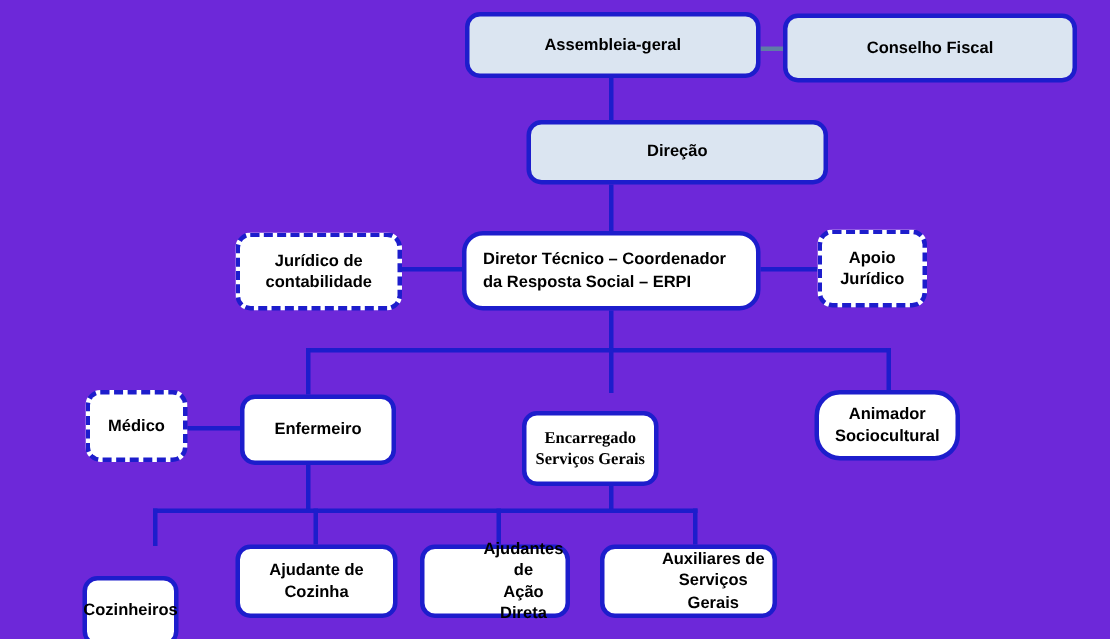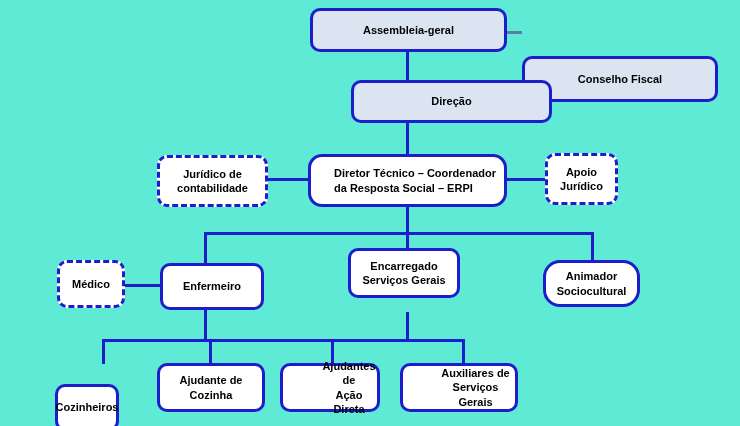--- a/index.html
+++ b/index.html
@@ -5,21 +5,21 @@
   html, body {
     margin: 0;
     padding: 0;
     background: #ffffff;
     font-family: "Liberation Sans", sans-serif;
   }
   .canvas {
     position: relative;
     width: 740px;
     height: 426px;
-    background: #5eead4;
+    background: #6d28d9;
     overflow: hidden;
   }
   
   .line {
     position: absolute;
     background: #1d1dcc;
   }
   .line.h { height: 3px; }
   .line.v { width: 3px; }
   .line.slate { background: #5f7ca6; }
@@ -38,21 +38,21 @@
     background: #ffffff;
     border: 3px solid #1d1dcc;
     border-radius: 10px;
     white-space: pre-line;
     z-index: 2;
   }
   .box.filled { background: #dbe5f1; }
   .box.dashed { border-style: dashed; }
   .box.main {
     border-radius: 14px;
-    justify-content: flex-end;
+    justify-content: flex-start;
     text-align: left;
     padding-left: 11px;
     padding-right: 8px;
   }
   .box span { display: block; }
 </style>
 </head>
 <body>
 
 <div class="canvas">
@@ -72,21 +72,21 @@
   <div class="line v" style="left:406px; top:312px; height:29px;"></div>
   <div class="line h" style="left:102px; top:339px; width:363px;"></div>
   <div class="line v" style="left:102px; top:339px; height:25px;"></div>
   <div class="line v" style="left:209px; top:339px; height:24px;"></div>
   <div class="line v" style="left:331px; top:339px; height:24px;"></div>
   <div class="line v" style="left:462px; top:339px; height:24px;"></div>
 
   <div class="box filled" style="left:310px; top:8px; width:197px; height:44px;">
     <span>Assembleia-geral</span>
   </div>
-  <div class="box filled" style="left:522px; top:9px; width:196px; height:46px;margin-top:47px;">
+  <div class="box filled" style="left:522px; top:9px; width:196px; height:46px;">
     <span>Conselho Fiscal</span>
   </div>
 
   <div class="box filled" style="left:307px; top:80px; width:201px; height:43px;margin-left:44px;">
     <span>Direção</span>
   </div>
 
   <div class="box dashed" style="left:157px; top:155px; width:111px; height:52px;">
     <span>Jurídico de
 contabilidade</span>
@@ -99,21 +99,21 @@
     <span>Apoio
 Jurídico</span>
   </div>
 
   <div class="box dashed" style="left:57px; top:260px; width:68px; height:48px;">
     <span>Médico</span>
   </div>
   <div class="box" style="left:160px; top:263px; width:104px; height:47px;">
     <span>Enfermeiro</span>
   </div>
-  <div class="box" style="left:348px; top:248px; width:112px; height:50px;">
+  <div class="box" style="left:348px; top:274px; width:91px; height:50px;font-family:Liberation Serif, serif;">
     <span>Encarregado
 Serviços Gerais</span>
   </div>
   <div class="box" style="left:543px; top:260px; width:97px; height:47px;border-radius:17px;">
     <span>Animador
 Sociocultural</span>
   </div>
 
   <div class="box" style="left:55px; top:384px; width:64px; height:47px;">
     <span>Cozinheiros</span>

